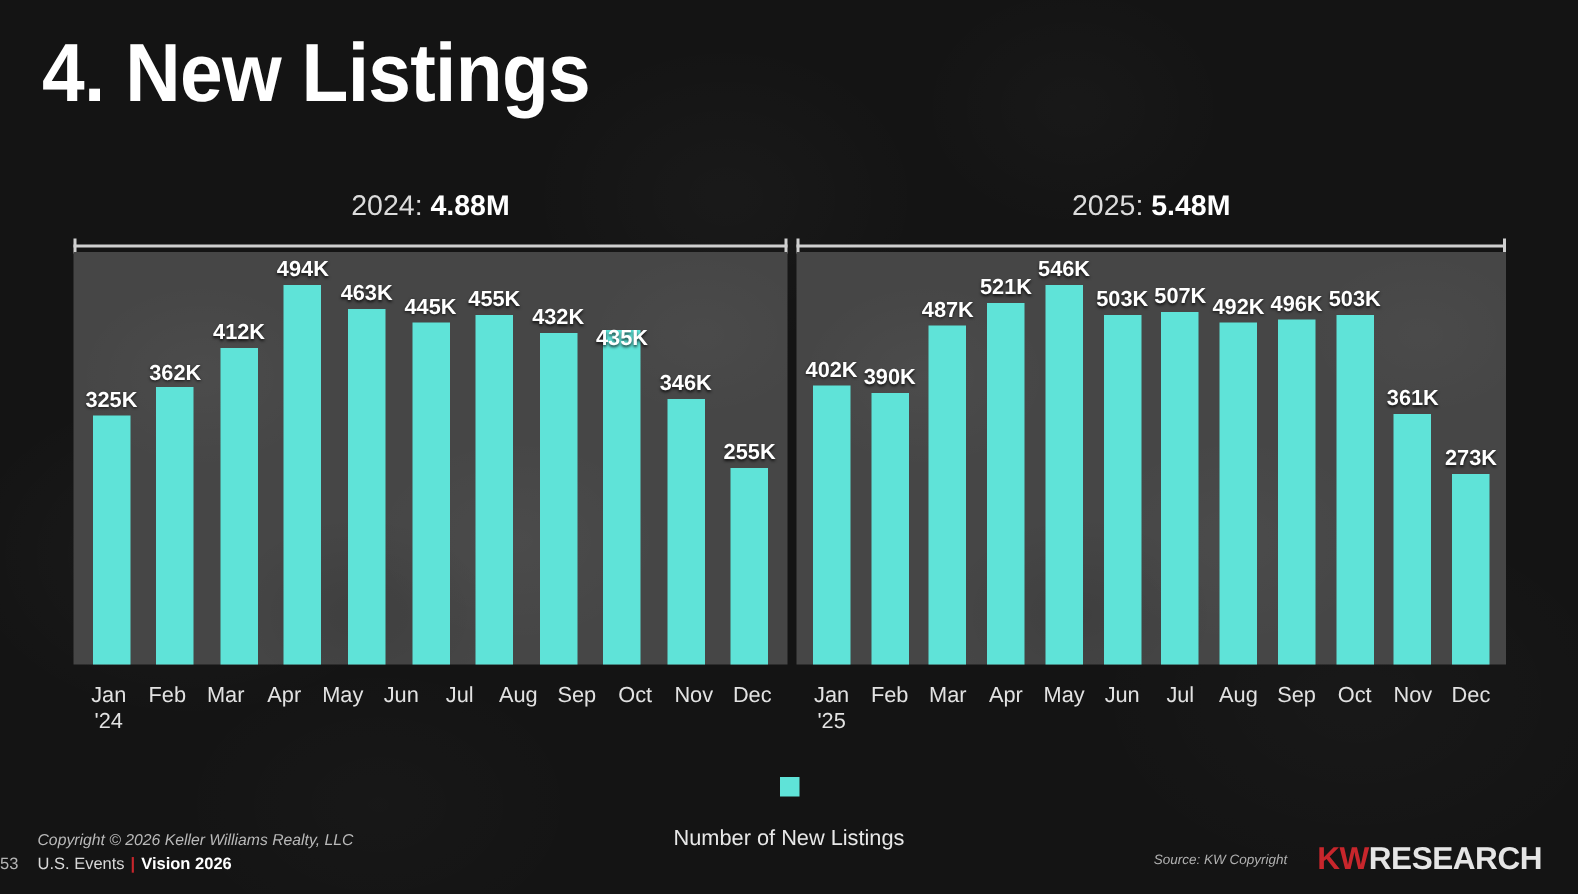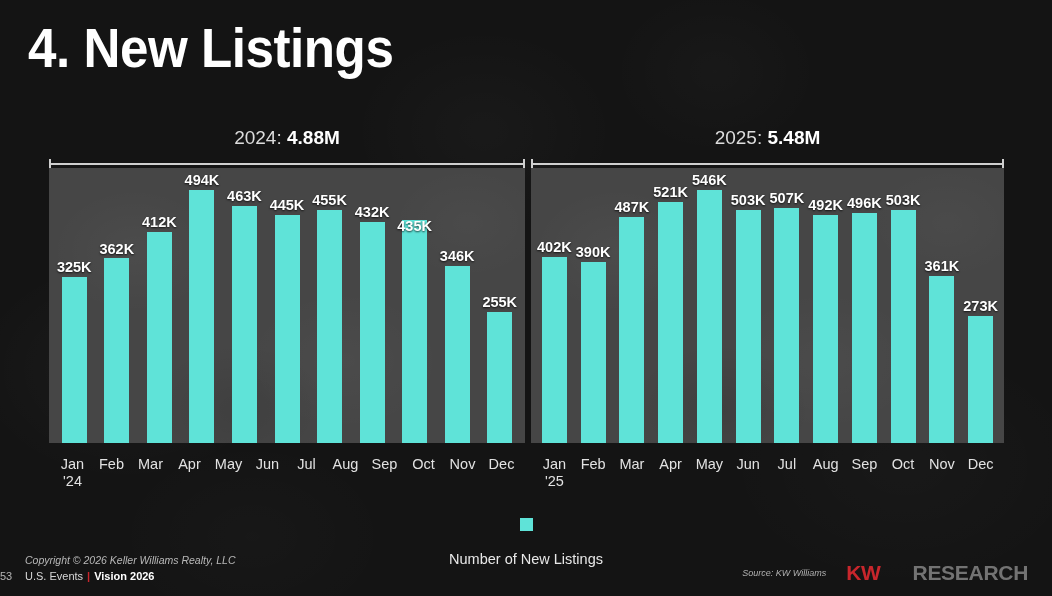--- a/index.html
+++ b/index.html
@@ -196,21 +196,21 @@
     white-space: nowrap;
   }
   #kw-logo {
     font-size: 21px;
     font-weight: bold;
     letter-spacing: -0.3px;
     white-space: nowrap;
     line-height: 1;
   }
   #kw-logo .kw { color: #c8262c; }
-  #kw-logo .research { color: #737373; margin-left: 32px; }
+  #kw-logo .research { color: #e5e5e5; }
 </style>
 </head>
 <body>
 
 <div id="slide"></div>
 
 <div id="page-title">4. New Listings</div>
 
 <div class="panel-title" id="title-2024" style="left:49px; width:476px;">
   <span class="yr">2024:</span>
@@ -370,17 +370,17 @@
 <div id="footer-left">
   <div id="copyright">Copyright © 2026 Keller Williams Realty, LLC</div>
   <div id="events-line">
     <span>U.S. Events</span><span class="sep">|</span><span class="vision">Vision 2026</span>
   </div>
 </div>
 
 <div id="page-number">53</div>
 
 <div id="footer-right">
-  <span id="source-note">Source: KW Williams</span>
+  <span id="source-note">Source: KW Copyright</span>
   <span id="kw-logo">
     <span class="kw">KW</span><span class="research">RESEARCH</span>
   </span>
 </div>
 
 </body></html>

